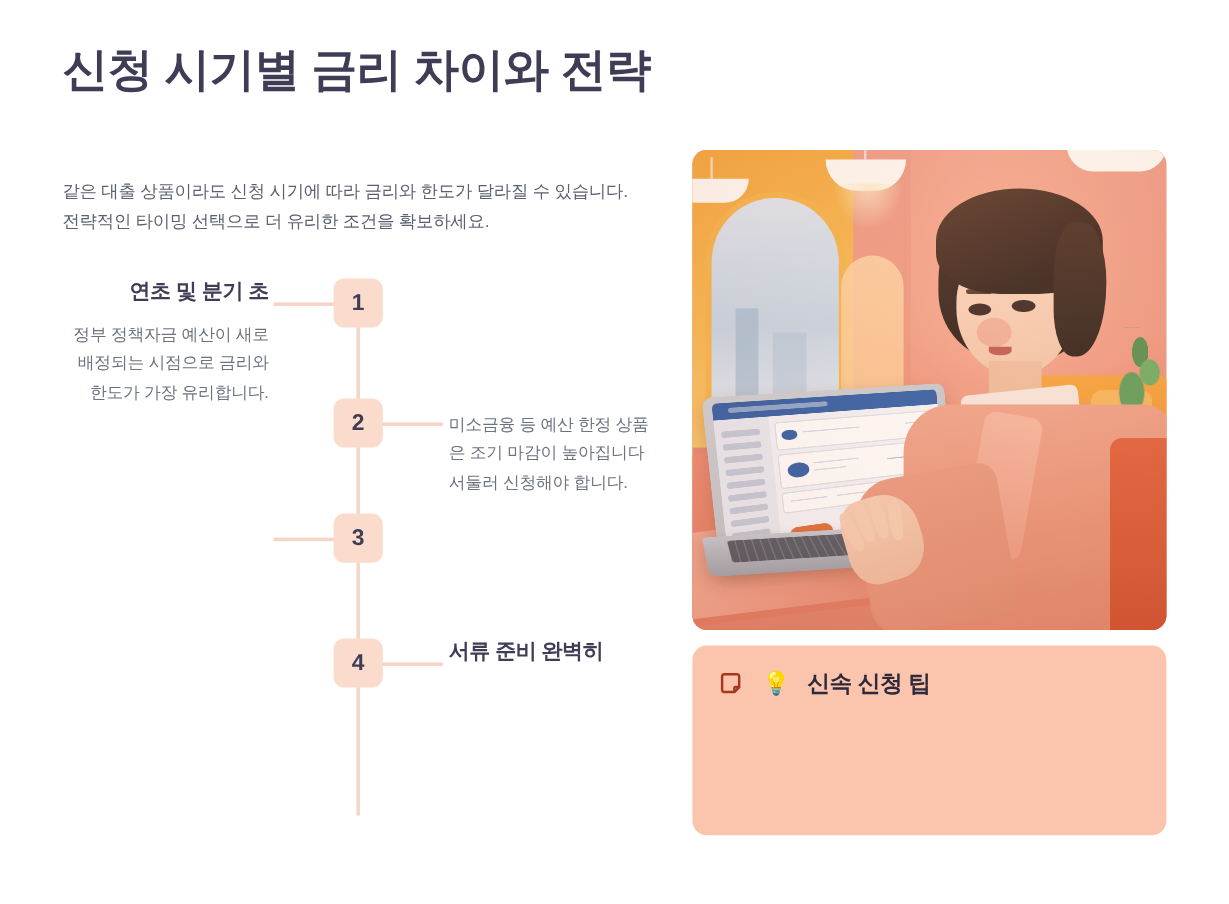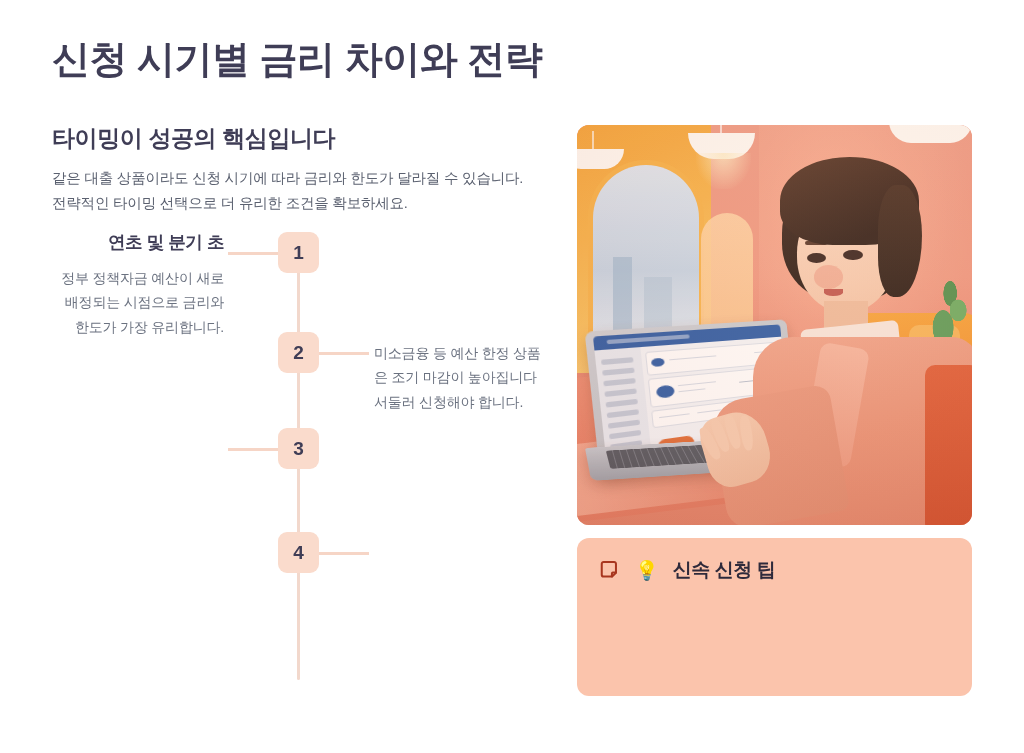--- a/index.html
+++ b/index.html
@@ -43,21 +43,21 @@
 
   .section-subtitle {
     font-size: 23px;
     font-weight: 700;
     color: #3f3d56;
     letter-spacing: -0.4px;
     line-height: 1.3;
   }
 
   .intro-text {
-    margin-top: 12px;
+    margin-top: 24px;
     font-size: 14.5px;
     line-height: 1.72;
     color: #5b6170;
     letter-spacing: -0.2px;
     width: 488px;
   }
 
   
   .timeline {
     position: absolute;
@@ -431,21 +431,20 @@
   }
 </style>
 </head>
 <body>
 
 <div class="page">
 
   <h1 class="page-title">신청 시기별 금리 차이와 전략</h1>
 
   <div class="left-col">
-    <h2 class="section-subtitle">타이밍이 성공의 핵심입니다</h2>
     <p class="intro-text">같은 대출 상품이라도 신청 시기에 따라 금리와 한도가 달라질 수 있습니다. 전략적인 타이밍 선택으로 더 유리한 조건을 확보하세요.</p>
   </div>
 
   <div class="timeline">
     <div class="spine"></div>
 
     <div class="tl-item" style="top:0px;">
       <div class="connector left"></div>
       <div class="badge">1</div>
       <div class="tl-content side-left">
@@ -466,20 +465,21 @@
       <div class="connector left"></div>
       <div class="badge">3</div>
       <div class="tl-content side-left">
       </div>
     </div>
 
     <div class="tl-item" style="top:300px;">
       <div class="connector right"></div>
       <div class="badge">4</div>
       <div class="tl-content side-right">
+        <div class="tl-heading">서류 준비 완벽히</div>
       </div>
     </div>
   </div>
 
   <div class="hero-card">
     <div class="scene">
       <div class="wall"></div>
       <div class="wall-right-warm"></div>
       <div class="window-block"></div>
       <div class="window-arch"></div>

